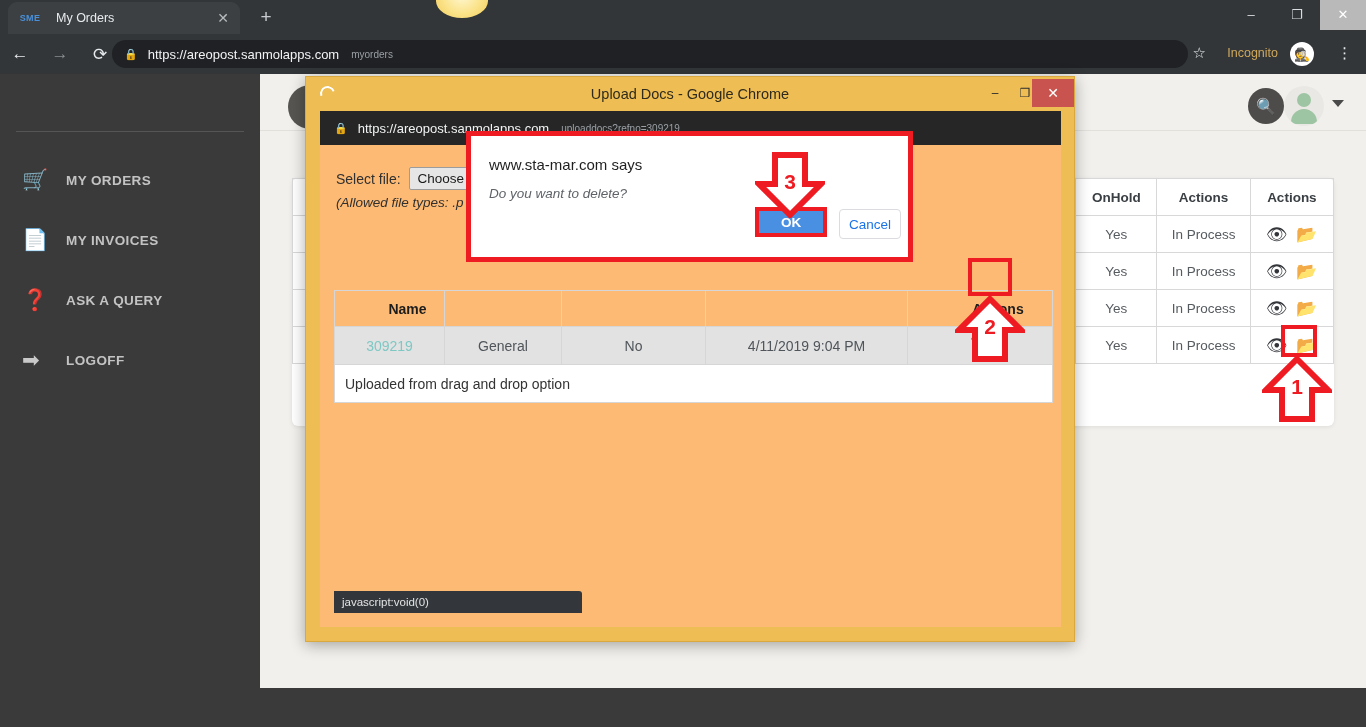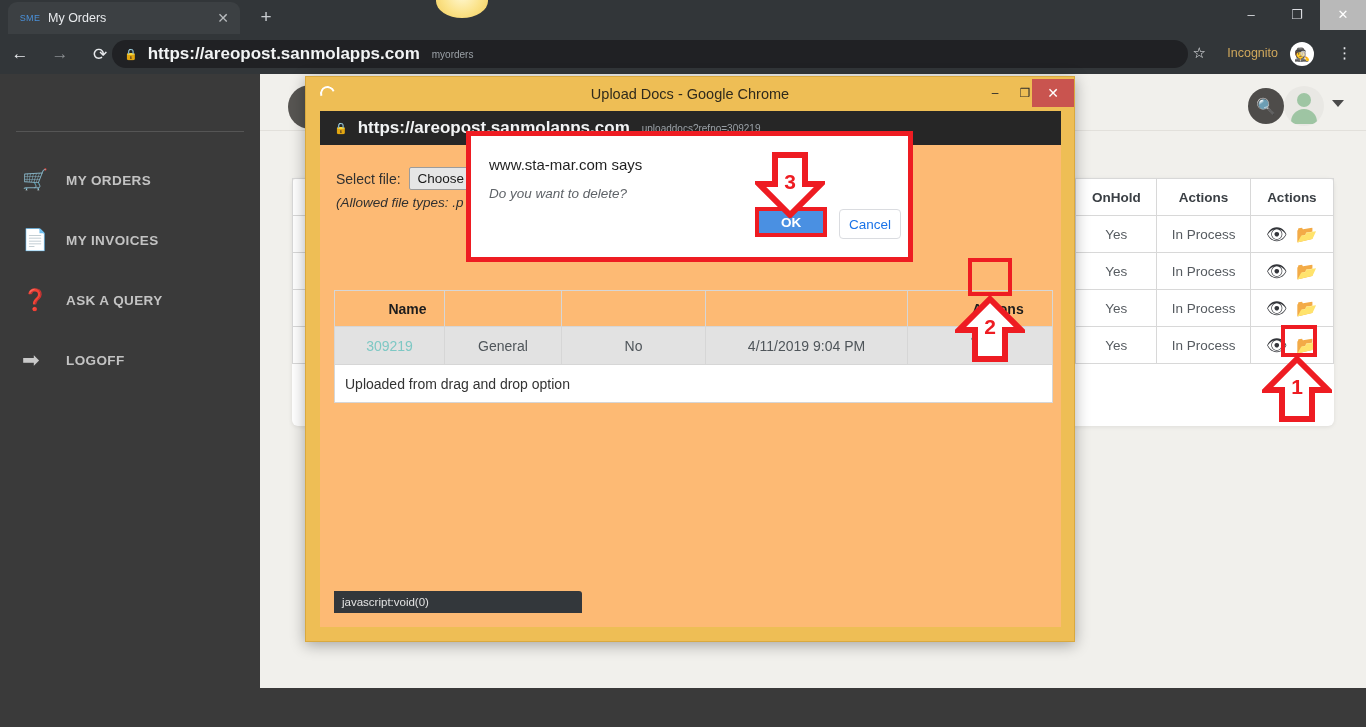--- a/index.html
+++ b/index.html
@@ -13,22 +13,22 @@
   .tabstrip-bg {
     position: absolute; left: 0; top: 0; width: 1366px; height: 34px;
     background: #323639;
   }
   .tab {
     position: absolute; left: 8px; top: 2px; width: 232px; height: 32px;
     background: #3c4043; border-radius: 9px 9px 0 0;
     display: flex; align-items: center; padding: 0 8px;
   }
   .tab-favicon {
-    width: 20px; height: 16px; margin-right: 8px; margin-left: 4px;
-    font-size: 9px; color: #4a90d9; font-weight: normal;
+    width: 20px; height: 16px; margin-right: 16px; margin-left: 4px;
+    font-size: 9px; color: #4a90d9; font-weight: bold;
     letter-spacing: .3px; display:flex; align-items:center; justify-content:center;
   }
   .tab-title { color: #e8eaed; font-size: 12.5px; flex: 1; white-space: nowrap; overflow: hidden;}
   .tab-close { color: #b8bbbe; font-size: 14px; width: 18px; text-align:center; line-height: 14px;}
   .tab-new {
     position: absolute; left: 252px; top: 6px; width: 28px; height: 24px;
     color: #c8ccd0; font-size: 19px; text-align:center; line-height: 22px; font-weight: 300;
   }
   .win-ctrl {
     position: absolute; top: 0; height: 30px; width: 46px;
@@ -49,21 +49,21 @@
     background: #323639; display: flex; align-items: center;
   }
   .nav-btn { width: 40px; text-align: center; color: #e8eaed; font-size: 17px; }
   .nav-btn.disabled { color: #8a8e91; }
   .omnibox {
     position: absolute; left: 112px; top: 40px; width: 1076px; height: 28px;
     background: #202124; border-radius: 14px; display: flex; align-items: center;
     padding: 0 12px;
   }
   .omnibox-lock { color: #e8eaed; font-size: 11px; margin-right: 10px; }
-  .url-strong { color: #f1f3f4; font-size: 17px; font-weight: bold; }
+  .url-strong { color: #f1f3f4; font-size: 13px; }
   .url-dim { color: #9aa0a6; font-size: 10px; margin-left: 12px; }
   .star-icon { position: absolute; right: 160px; top: 44px; color: #e8eaed; font-size: 15px; }
   .incognito-label { position: absolute; right: 88px; top: 46px; color: #d0a85c; font-size: 12.5px; }
   .incognito-avatar {
     position: absolute; right: 52px; top: 42px; width: 24px; height: 24px; border-radius: 50%;
     background: #fff; display:flex; align-items:center; justify-content:center;
   }
   .incog-glyph { font-size: 13px; color: #202124; line-height: 1; }
   .kebab { position: absolute; right: 14px; top: 44px; color: #e8eaed; font-size: 15px; letter-spacing: 0; }
 

